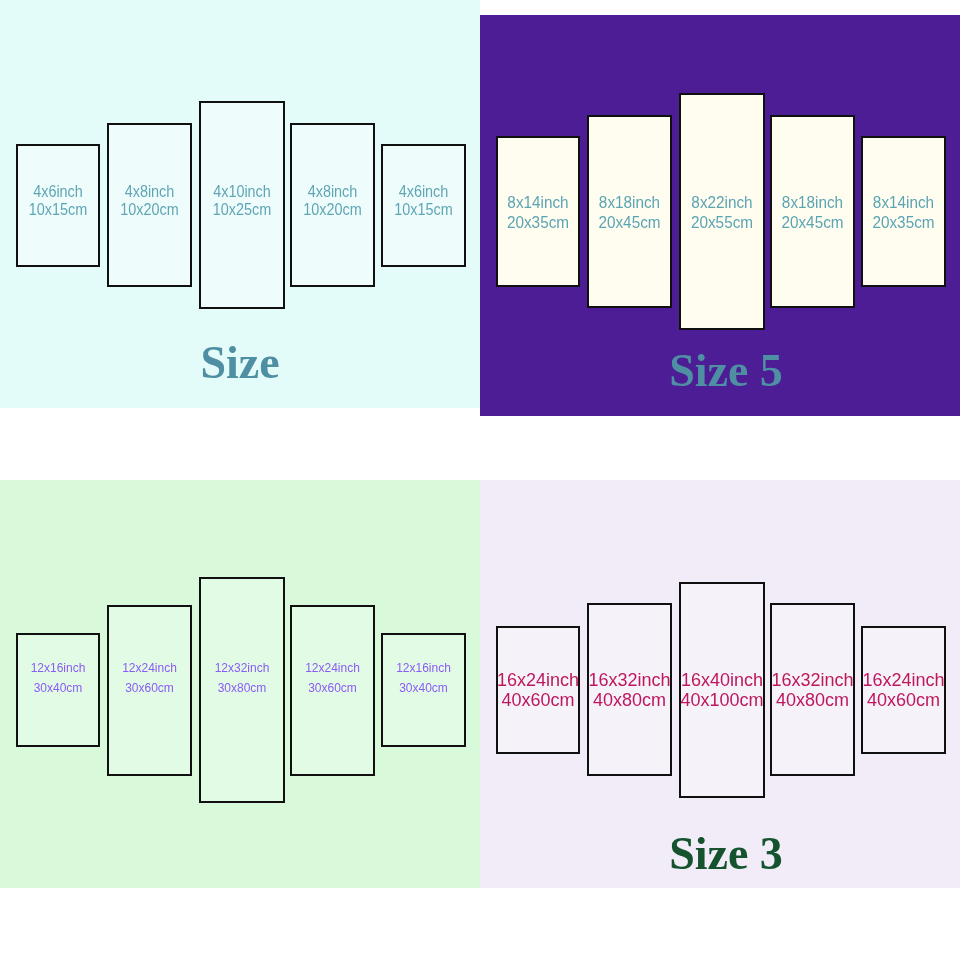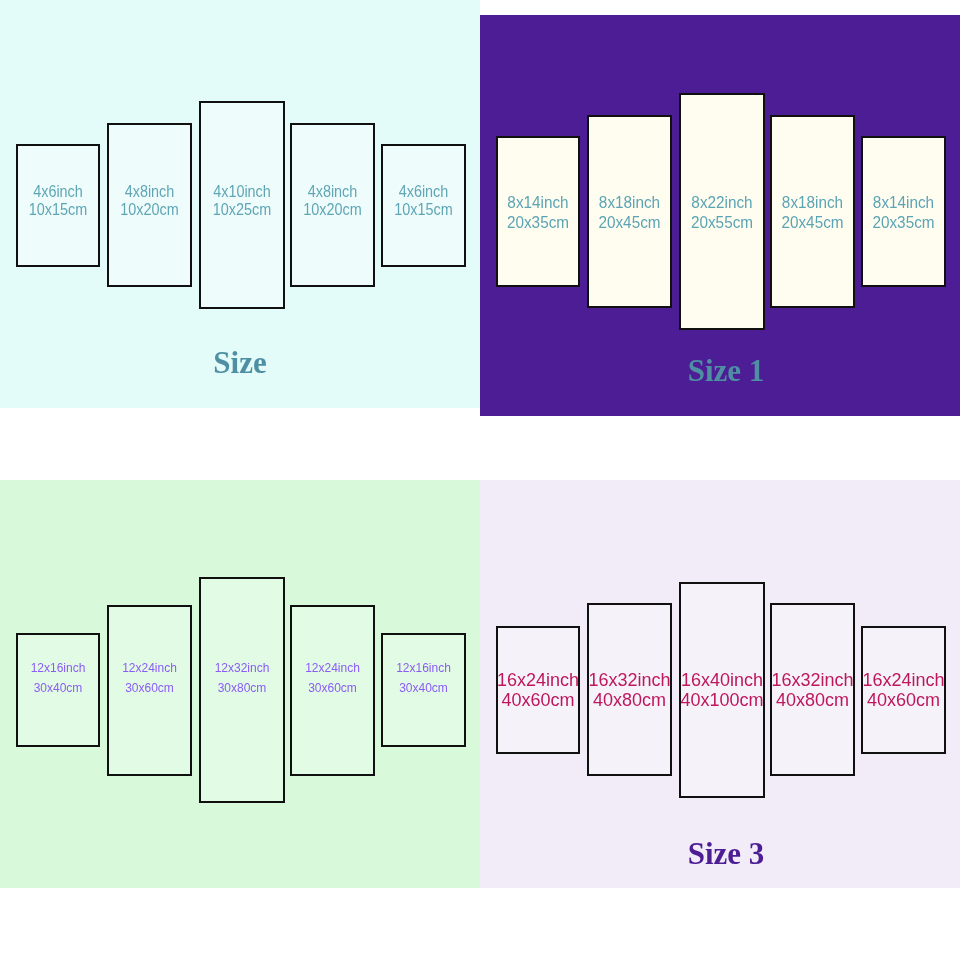--- a/index.html
+++ b/index.html
@@ -38,25 +38,25 @@
   .plabel{position:absolute;text-align:center;white-space:nowrap;}
   .plabel span{display:block;}
   #q1 .plabel{top:183px;font-size:16px;line-height:18px;color:#5fa5b5;
               transform:scaleX(0.9);transform-origin:50% 50%;}
   #q2 .plabel{top:185px;font-size:17px;line-height:20px;color:#5ba4b4;
               transform:scaleX(0.9);transform-origin:50% 50%;}
   #q3 .plabel{top:178px;font-size:12px;line-height:20px;color:#8b5cf6;}
   #q4 .plabel{top:190px;font-size:18px;line-height:20px;color:#be185d;}
 
   .qtitle{position:absolute;left:0;width:480px;text-align:center;
-          font-family:"Liberation Serif",serif;font-weight:bold;font-size:31px;line-height:46px;}
+          font-family:"Liberation Serif",serif;font-weight:bold;font-size:46px;line-height:46px;}
   #q1 .qtitle{top:340px;color:#4f8fa4;}
   #q2 .qtitle{top:340px;color:#4f8fa4;padding-left:12px;box-sizing:border-box;}
   #q3 .qtitle{top:353px;color:#57929f;}
-  #q4 .qtitle{top:351px;color:#4c1d95;padding-left:12px;box-sizing:border-box;}
+  #q4 .qtitle{top:351px;color:#14532d;padding-left:12px;box-sizing:border-box;}
 </style>
 </head>
 <body>
 
 <div class="board">
 
   <div class="quad" id="q1">
     <div class="panel c1 p1"></div>
     <div class="panel c2 p2"></div>
     <div class="panel c3 p3"></div>
@@ -105,21 +105,21 @@
       <span>20x55cm</span>
     </div>
     <div class="plabel c4">
       <span>8x18inch</span>
       <span>20x45cm</span>
     </div>
     <div class="plabel c5">
       <span>8x14inch</span>
       <span>20x35cm</span>
     </div>
-    <div class="qtitle">Size 1</div>
+    <div class="qtitle">Size 5</div>
   </div>
 
   <div class="quad" id="q3">
     <div class="panel c1 p1"></div>
     <div class="panel c2 p2"></div>
     <div class="panel c3 p3"></div>
     <div class="panel c4 p4"></div>
     <div class="panel c5 p5"></div>
     <div class="plabel c1">
       <span>12x16inch</span>

